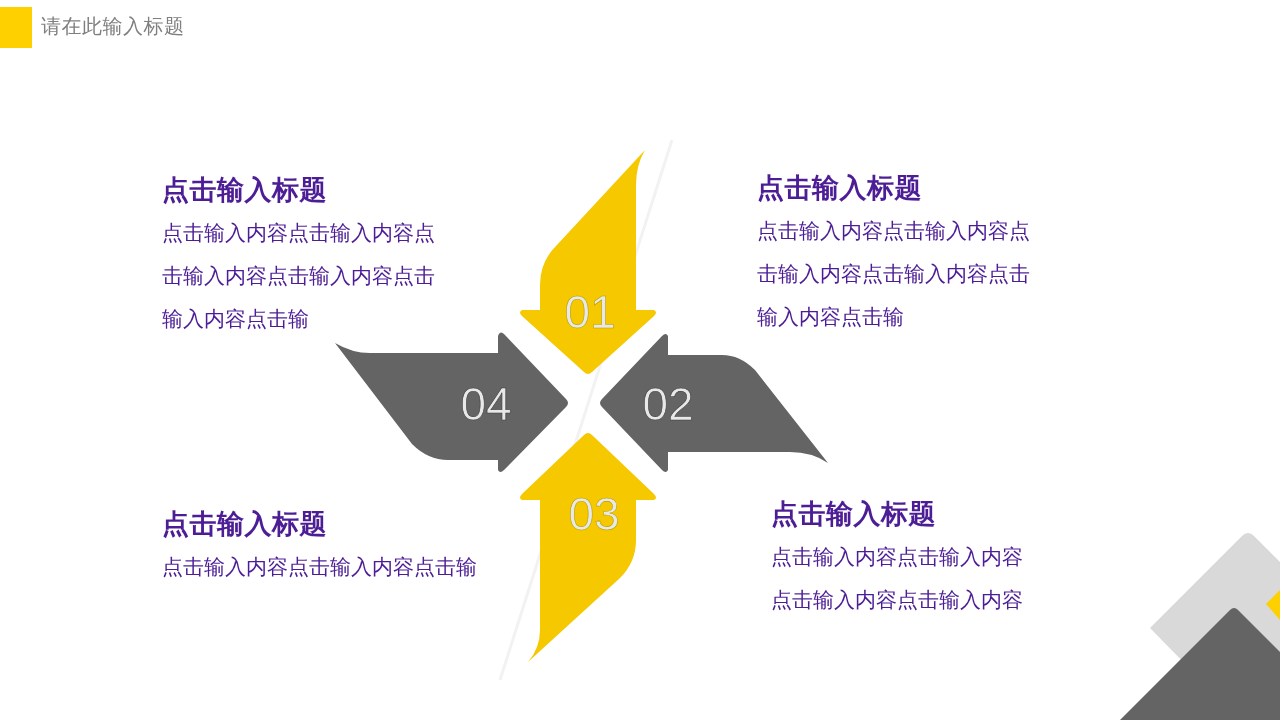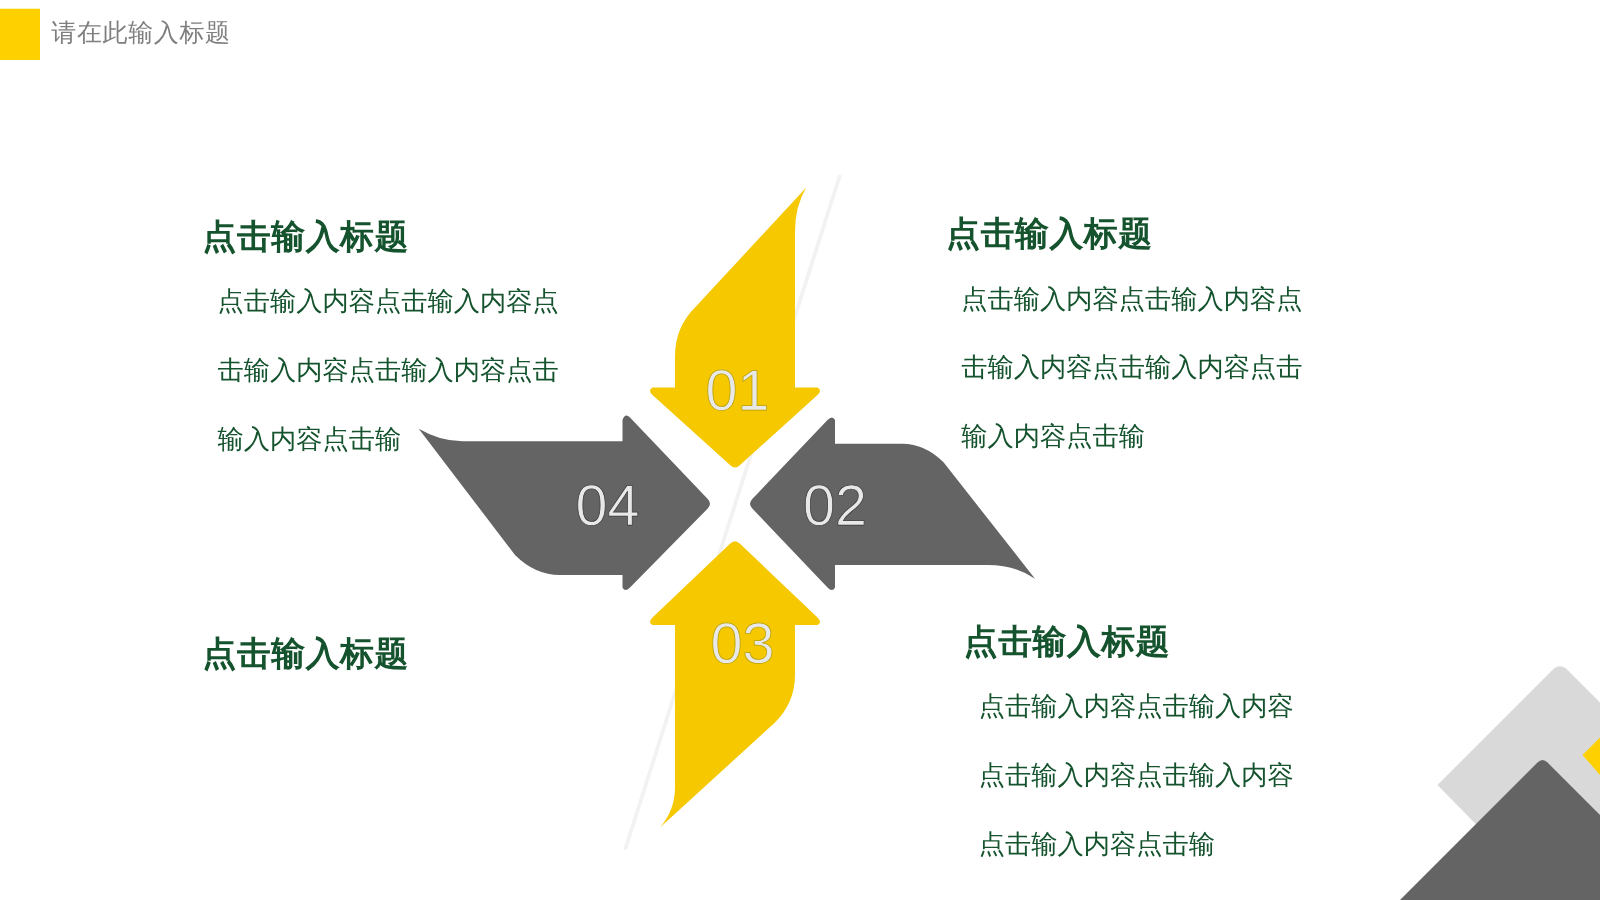--- a/index.html
+++ b/index.html
@@ -10,27 +10,27 @@
     }
     .title-bar {
       position: absolute; left: 0; top: 7px; width: 32px; height: 41px;
       background: #FFD000;
     }
     .page-title {
       position: absolute; left: 41px; top: 6px;
       font-size: 20px; color: #7f7f7f; line-height: 40px; letter-spacing: 0.5px;
     }
     .diagram { position: absolute; left: 0; top: 0; width: 1280px; height: 720px; }
-    .block { position: absolute; color: #14532d; }
+    .block { position: absolute; color: #4c1d95; }
     .block .heading {
       font-size: 27px; font-weight: bold; line-height: 36px; margin: 0 0 4px 0;
       letter-spacing: 0.5px;
     }
     .block .body {
-      font-size: 21px; line-height: 43px; margin: 12px;
+      font-size: 21px; line-height: 43px; margin: 0;
     }
     .b1 { left: 162px; top: 172px; width: 320px; }
     .b2 { left: 757px; top: 170px; width: 320px; }
     .b3 { left: 162px; top: 506px; width: 370px; }
     .b4 { left: 771px; top: 496px; width: 300px; }
     .num { font-family: "Liberation Sans", sans-serif; }
   </style>
 </head>
 <body>
 
@@ -77,20 +77,20 @@
 
 <div class="block b2">
   <div class="heading">点击输入标题</div>
   <div class="body">点击输入内容点击输入内容点</div>
   <div class="body">击输入内容点击输入内容点击</div>
   <div class="body">输入内容点击输</div>
 </div>
 
 <div class="block b3">
   <div class="heading">点击输入标题</div>
+  <div class="body">点击输入内容点击输入内容点击输</div>
 </div>
 
 <div class="block b4">
   <div class="heading">点击输入标题</div>
   <div class="body">点击输入内容点击输入内容</div>
   <div class="body">点击输入内容点击输入内容</div>
-  <div class="body">点击输入内容点击输</div>
 </div>
 
 </body></html>

